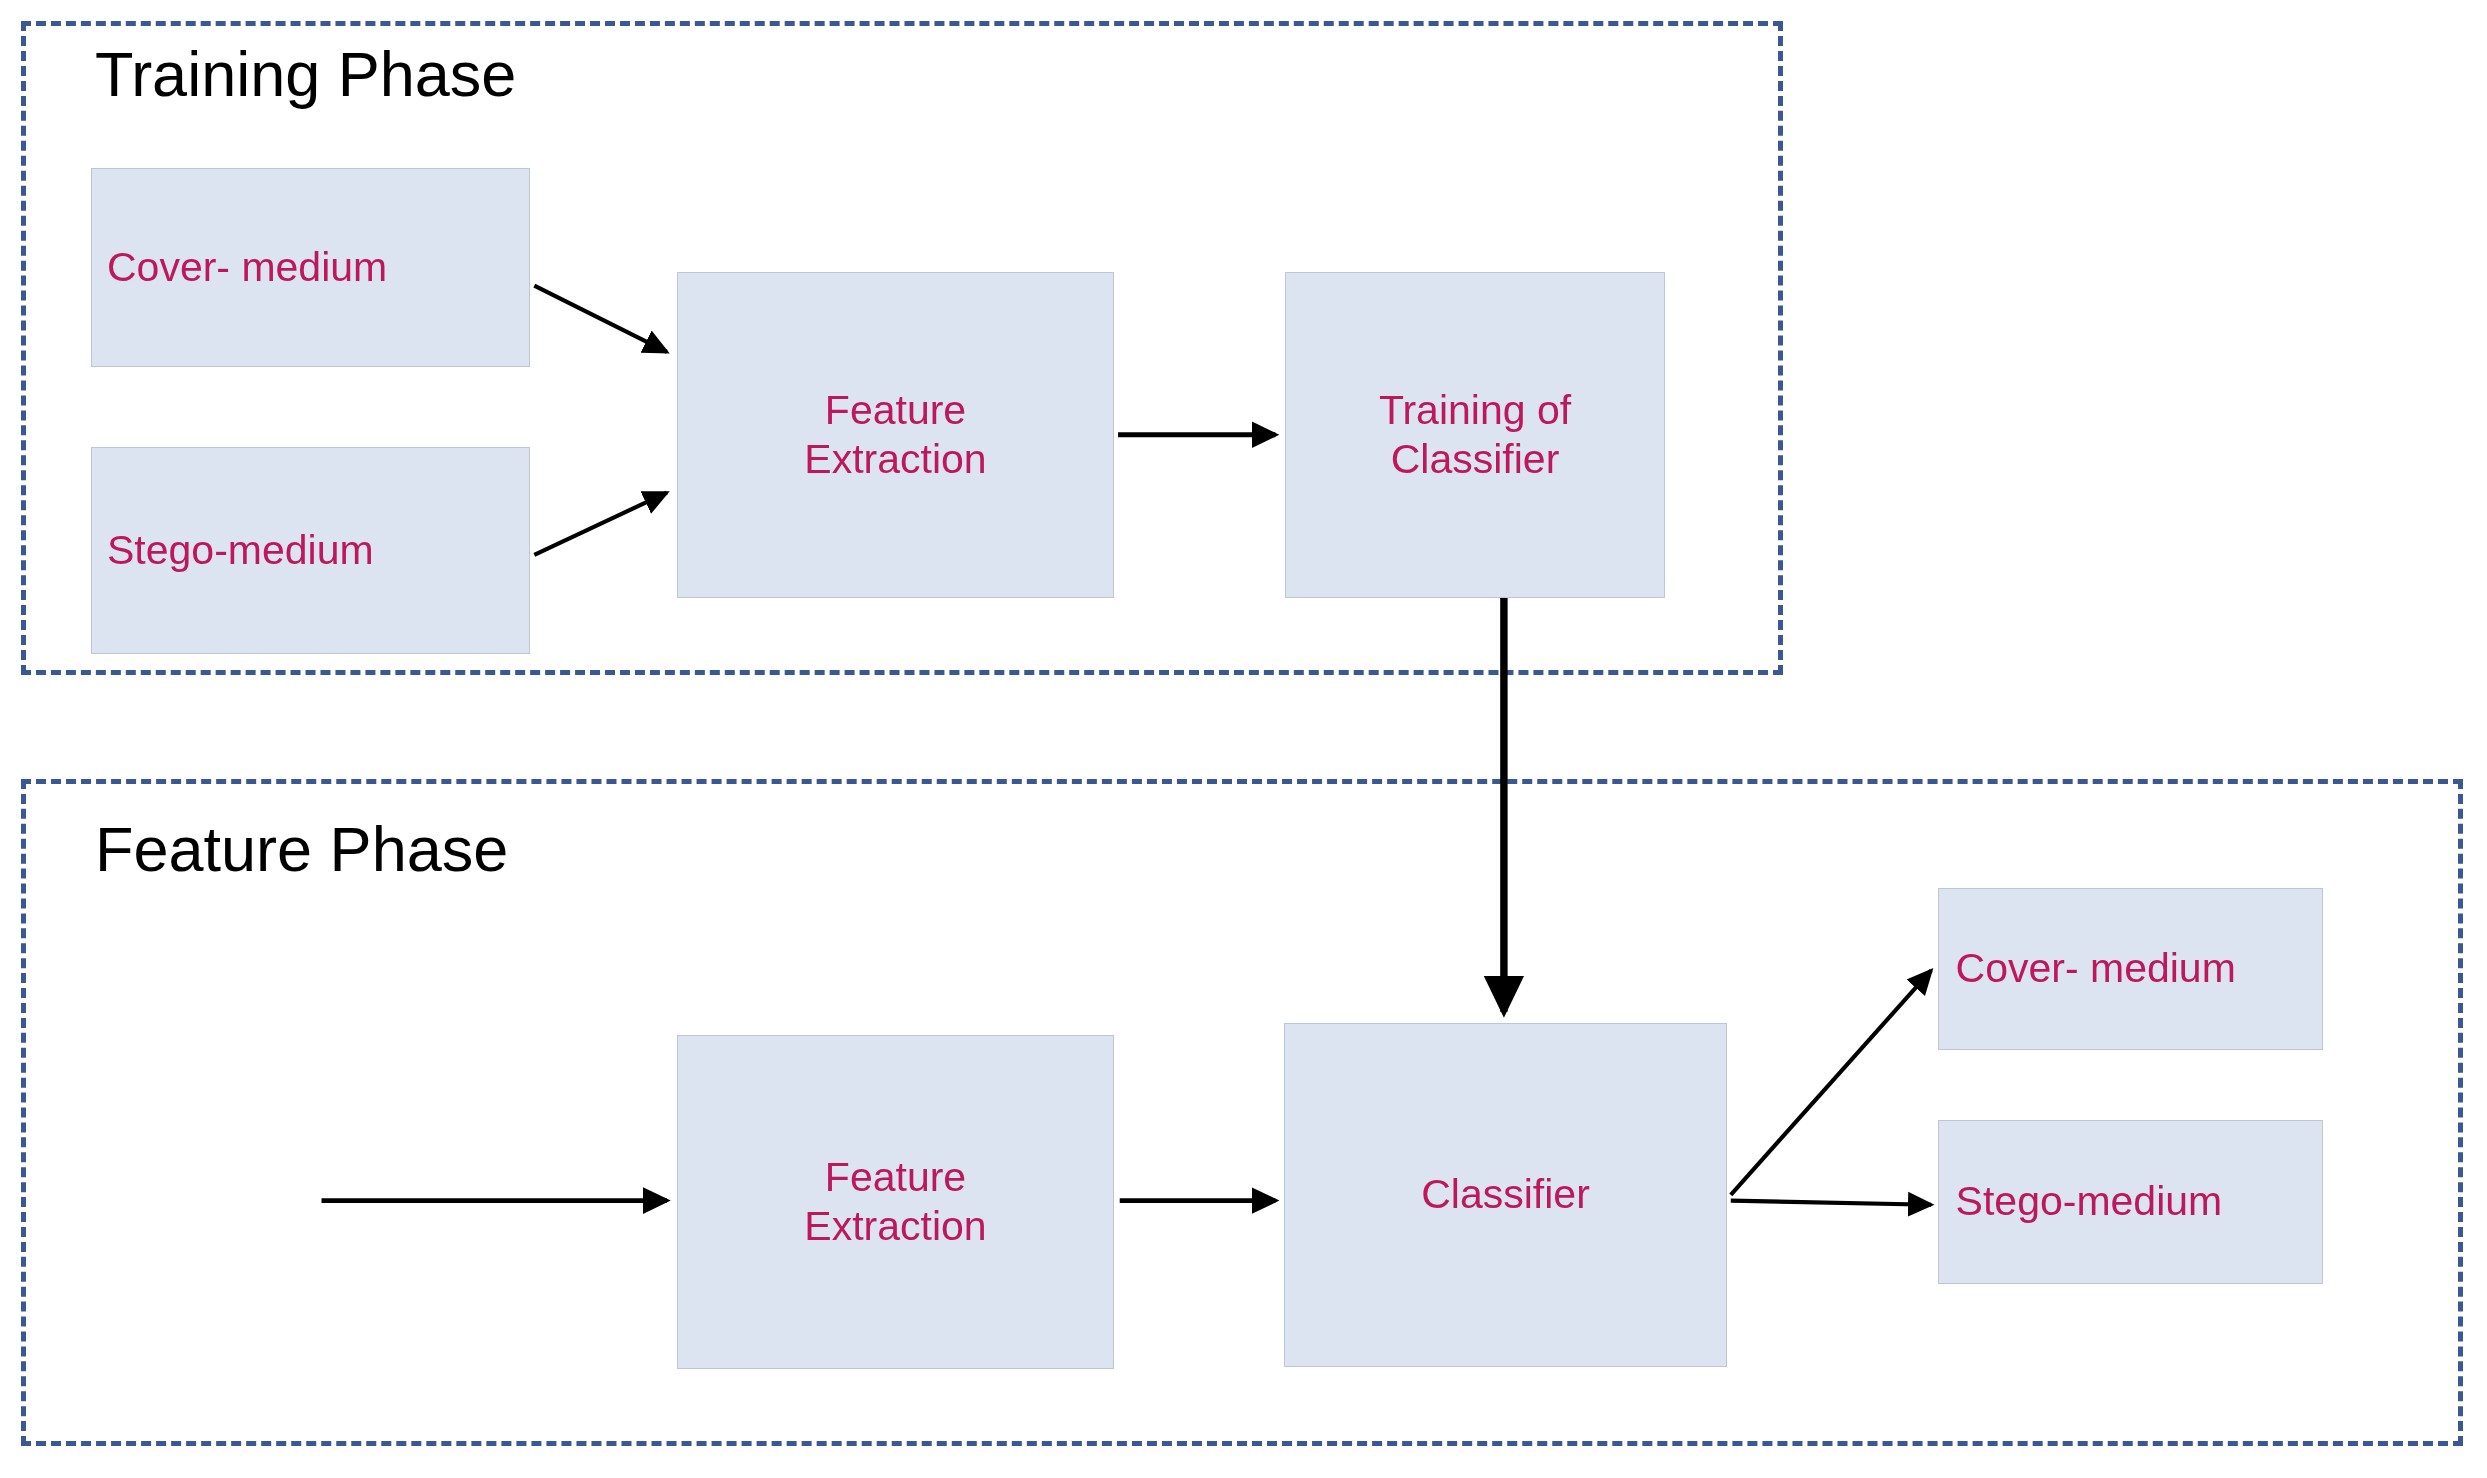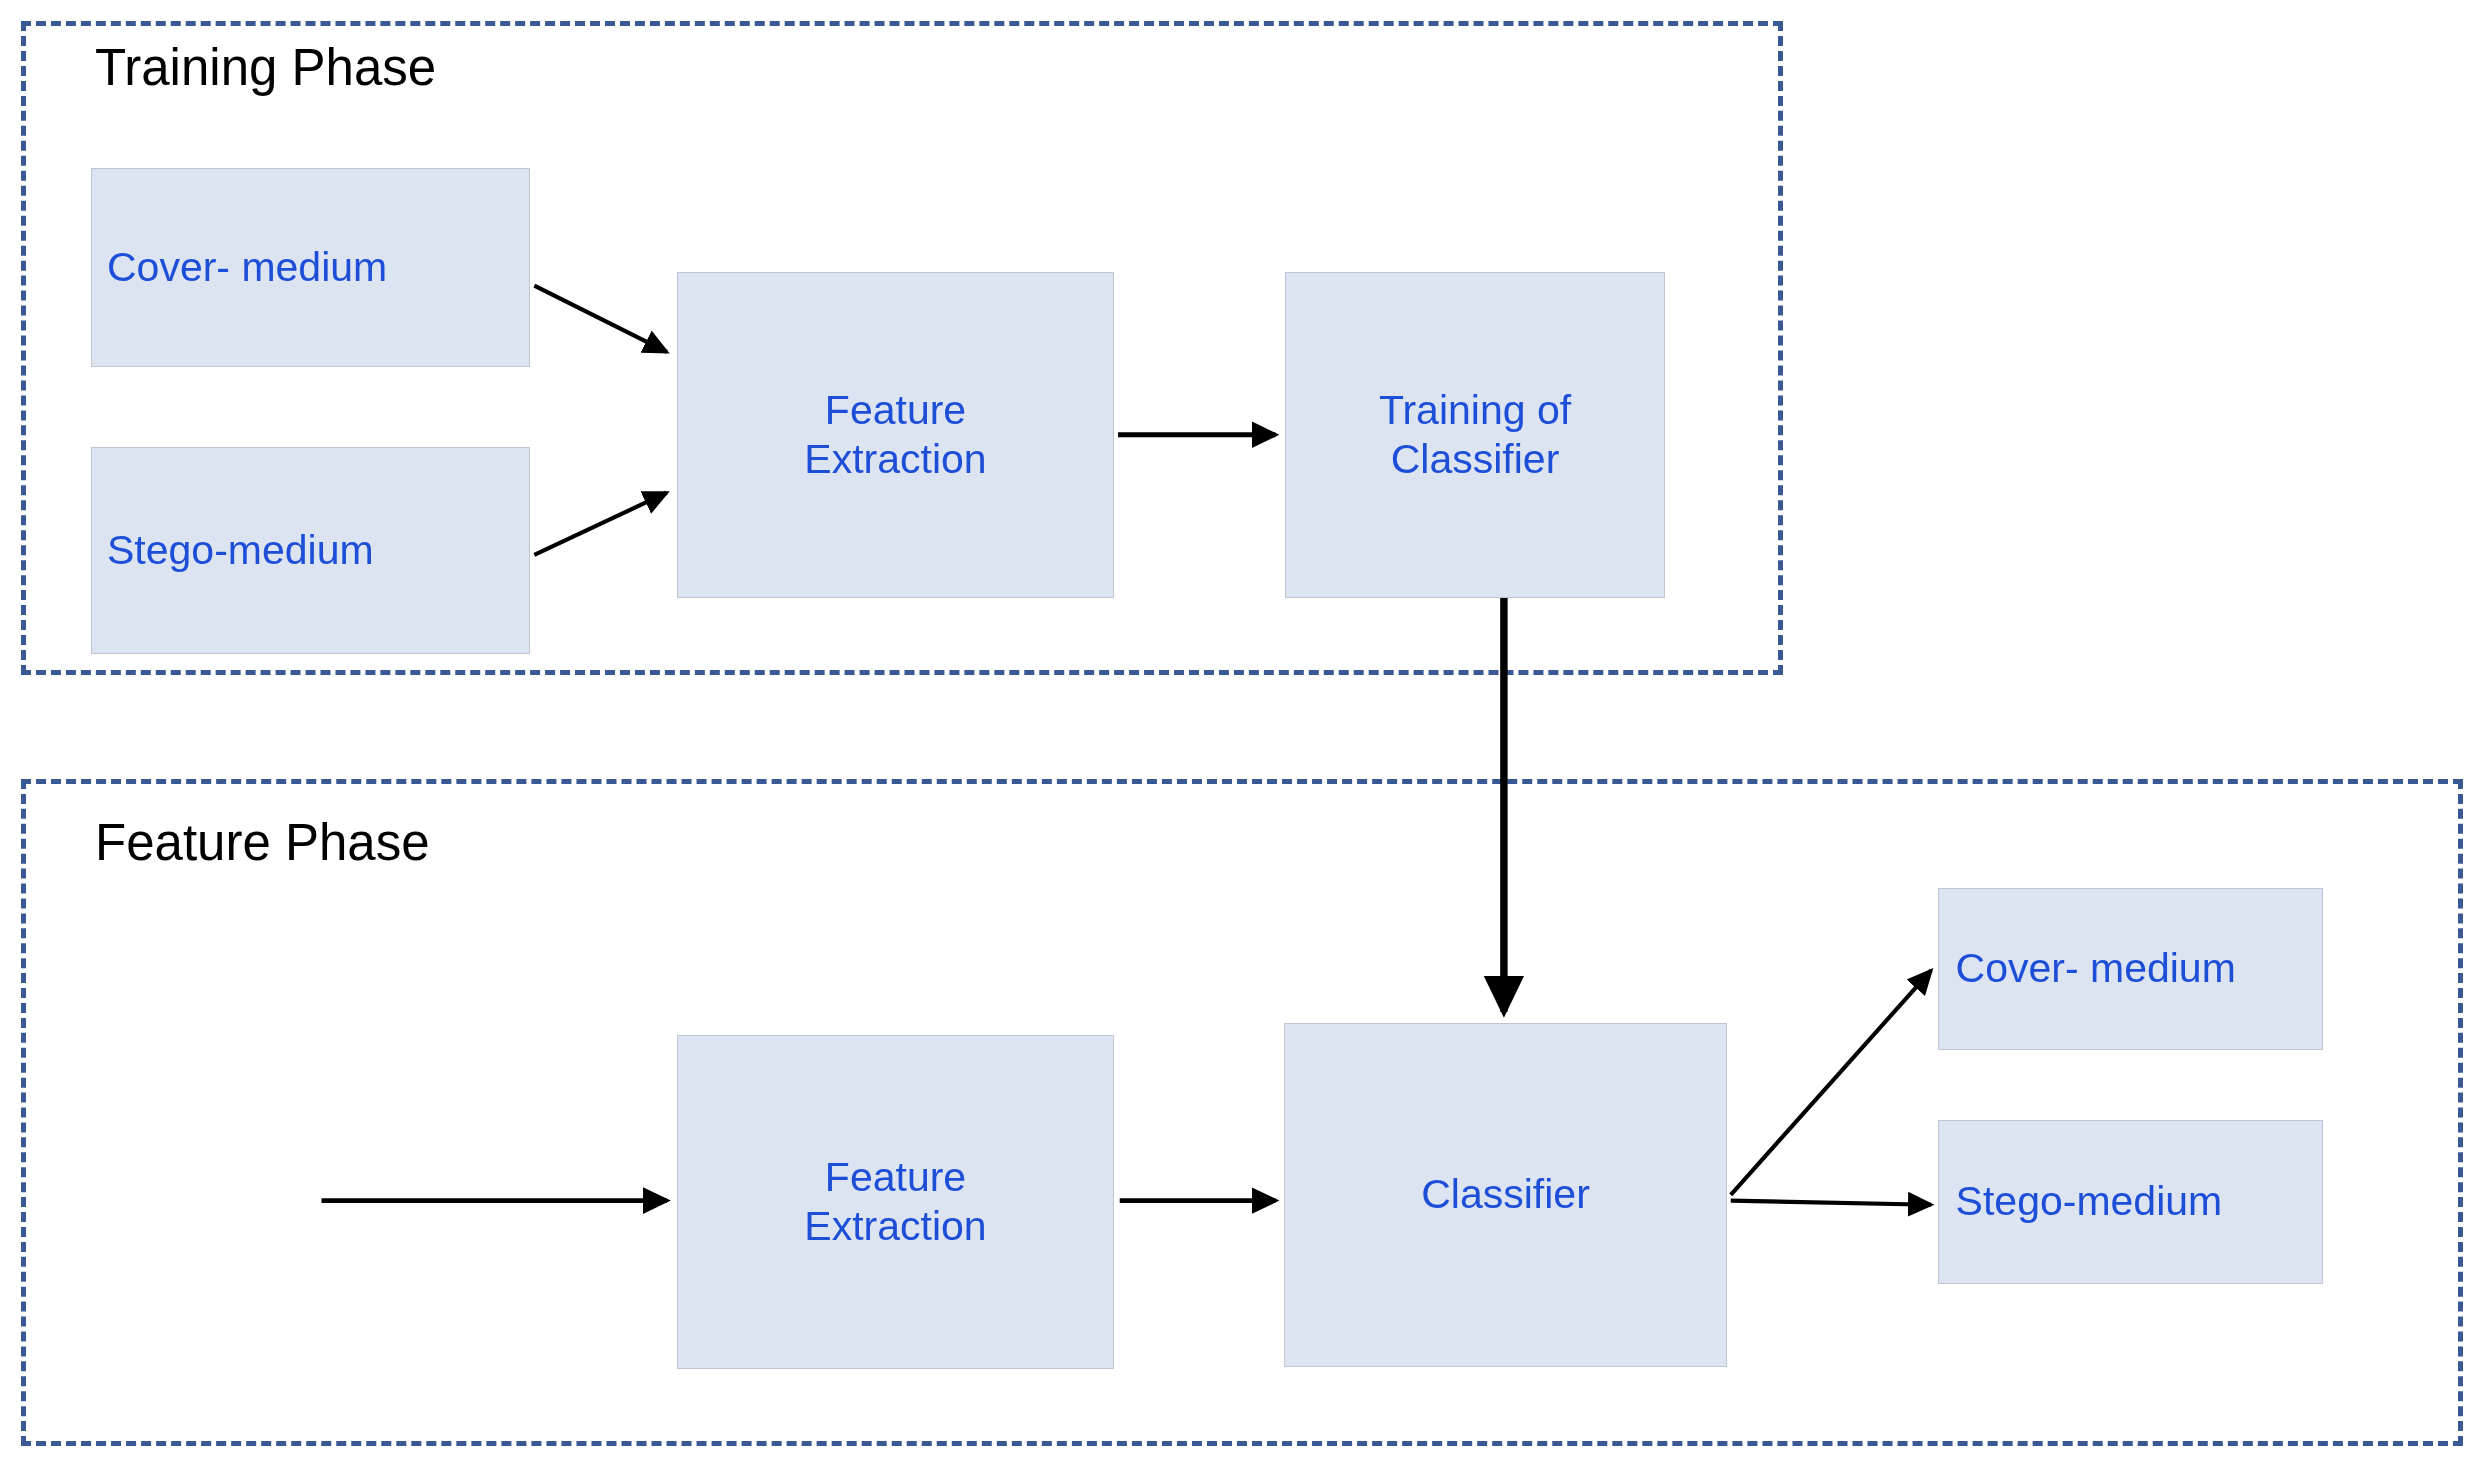--- a/index.html
+++ b/index.html
@@ -21,39 +21,39 @@
     position: absolute;
     border: 5px dashed #3A5894;
     box-sizing: border-box;
     background: transparent;
   }
   #phase-training { left: 21px;  top: 21px;   width: 1762px; height: 654px; }
   #phase-testing  { left: 21px;  top: 779px;  width: 2442px; height: 667px; }
 
   .phase-title {
     position: absolute;
-    font-size: 51px;
+    font-size: 63px;
     line-height: 1.05;
     color: #000000;
     white-space: nowrap;
     font-weight: 400;
   }
   #title-training { left: 95px; top: 41px; }
   #title-testing  { left: 95px; top: 816px; }
 
   .node {
     position: absolute;
     background: #DCE3F1;
     border: 1.7px solid #BFC6D2;
     box-sizing: border-box;
     display: flex;
     align-items: center;
     justify-content: center;
     text-align: center;
-    color: #1d4ed8;
+    color: #be185d;
     font-size: 41px;
     line-height: 1.20;
     white-space: pre-line;
     padding: 0 5px;
   }
 
   
   #node-cover-train   { left: 91px;  top: 168px;  width: 439px; height: 199px; justify-content: flex-start; padding-left: 15px; }
   #node-stego-train   { left: 91px;  top: 447px;  width: 439px; height: 207px; justify-content: flex-start; padding-left: 15px; }
   #node-fe-train      { left: 677px;  top: 272px;  width: 437px; height: 326px; }

